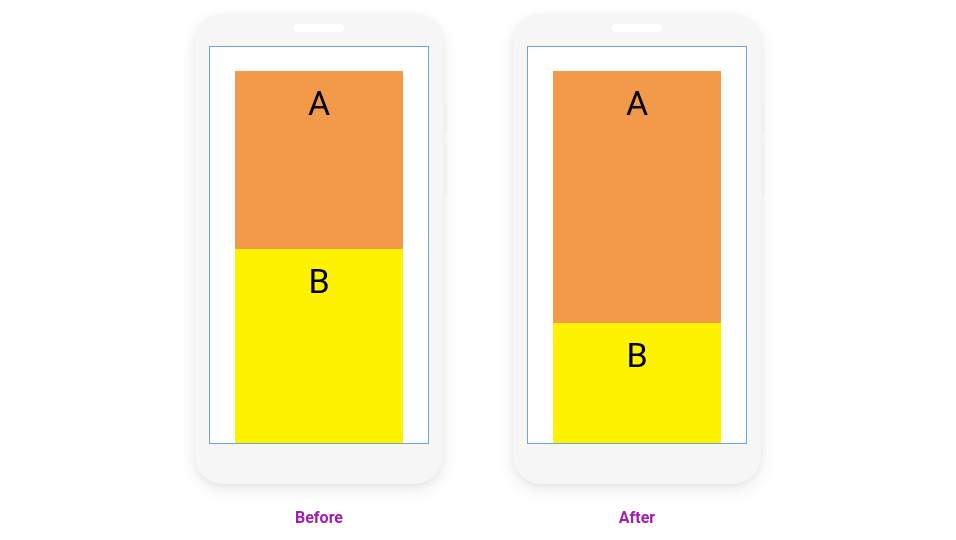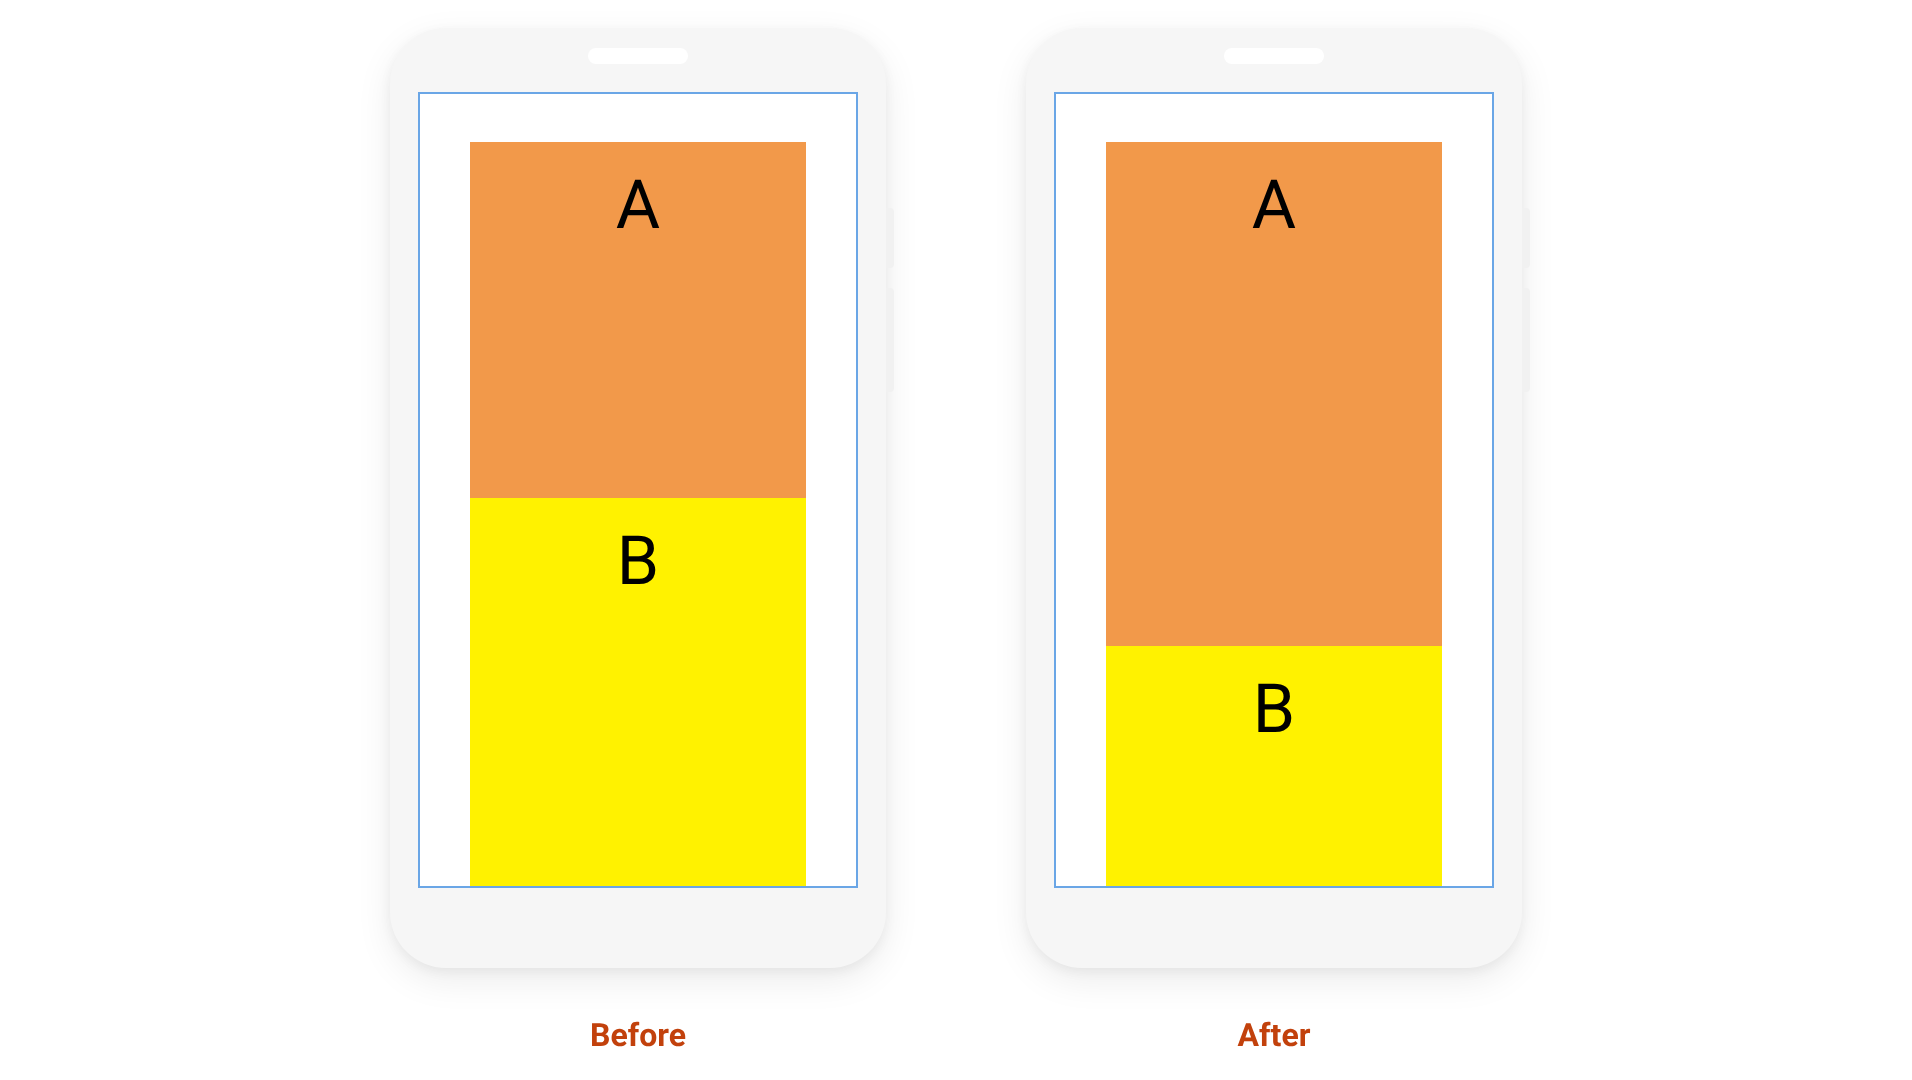--- a/index.html
+++ b/index.html
@@ -81,21 +81,21 @@
 .block-a { background: #f2994a; }
 .block-b { background: #fff200; }
 .before .block-a { flex: 0 0 48%; }
 .before .block-b { flex: 1 1 auto; }
 .after .block-a { flex: 0 0 68%; }
 .after .block-b { flex: 1 1 auto; }
 .caption {
   margin-top: 24px;
   font-size: 16px;
   font-weight: 700;
-  color: #c2410c;
+  color: #a21caf;
   text-align: center;
 }
 </style>
 </head>
 <body>
 
 <div class="phone-wrapper">
   <div class="phone">
     <div class="notch"></div>
     <div class="side-buttons">

